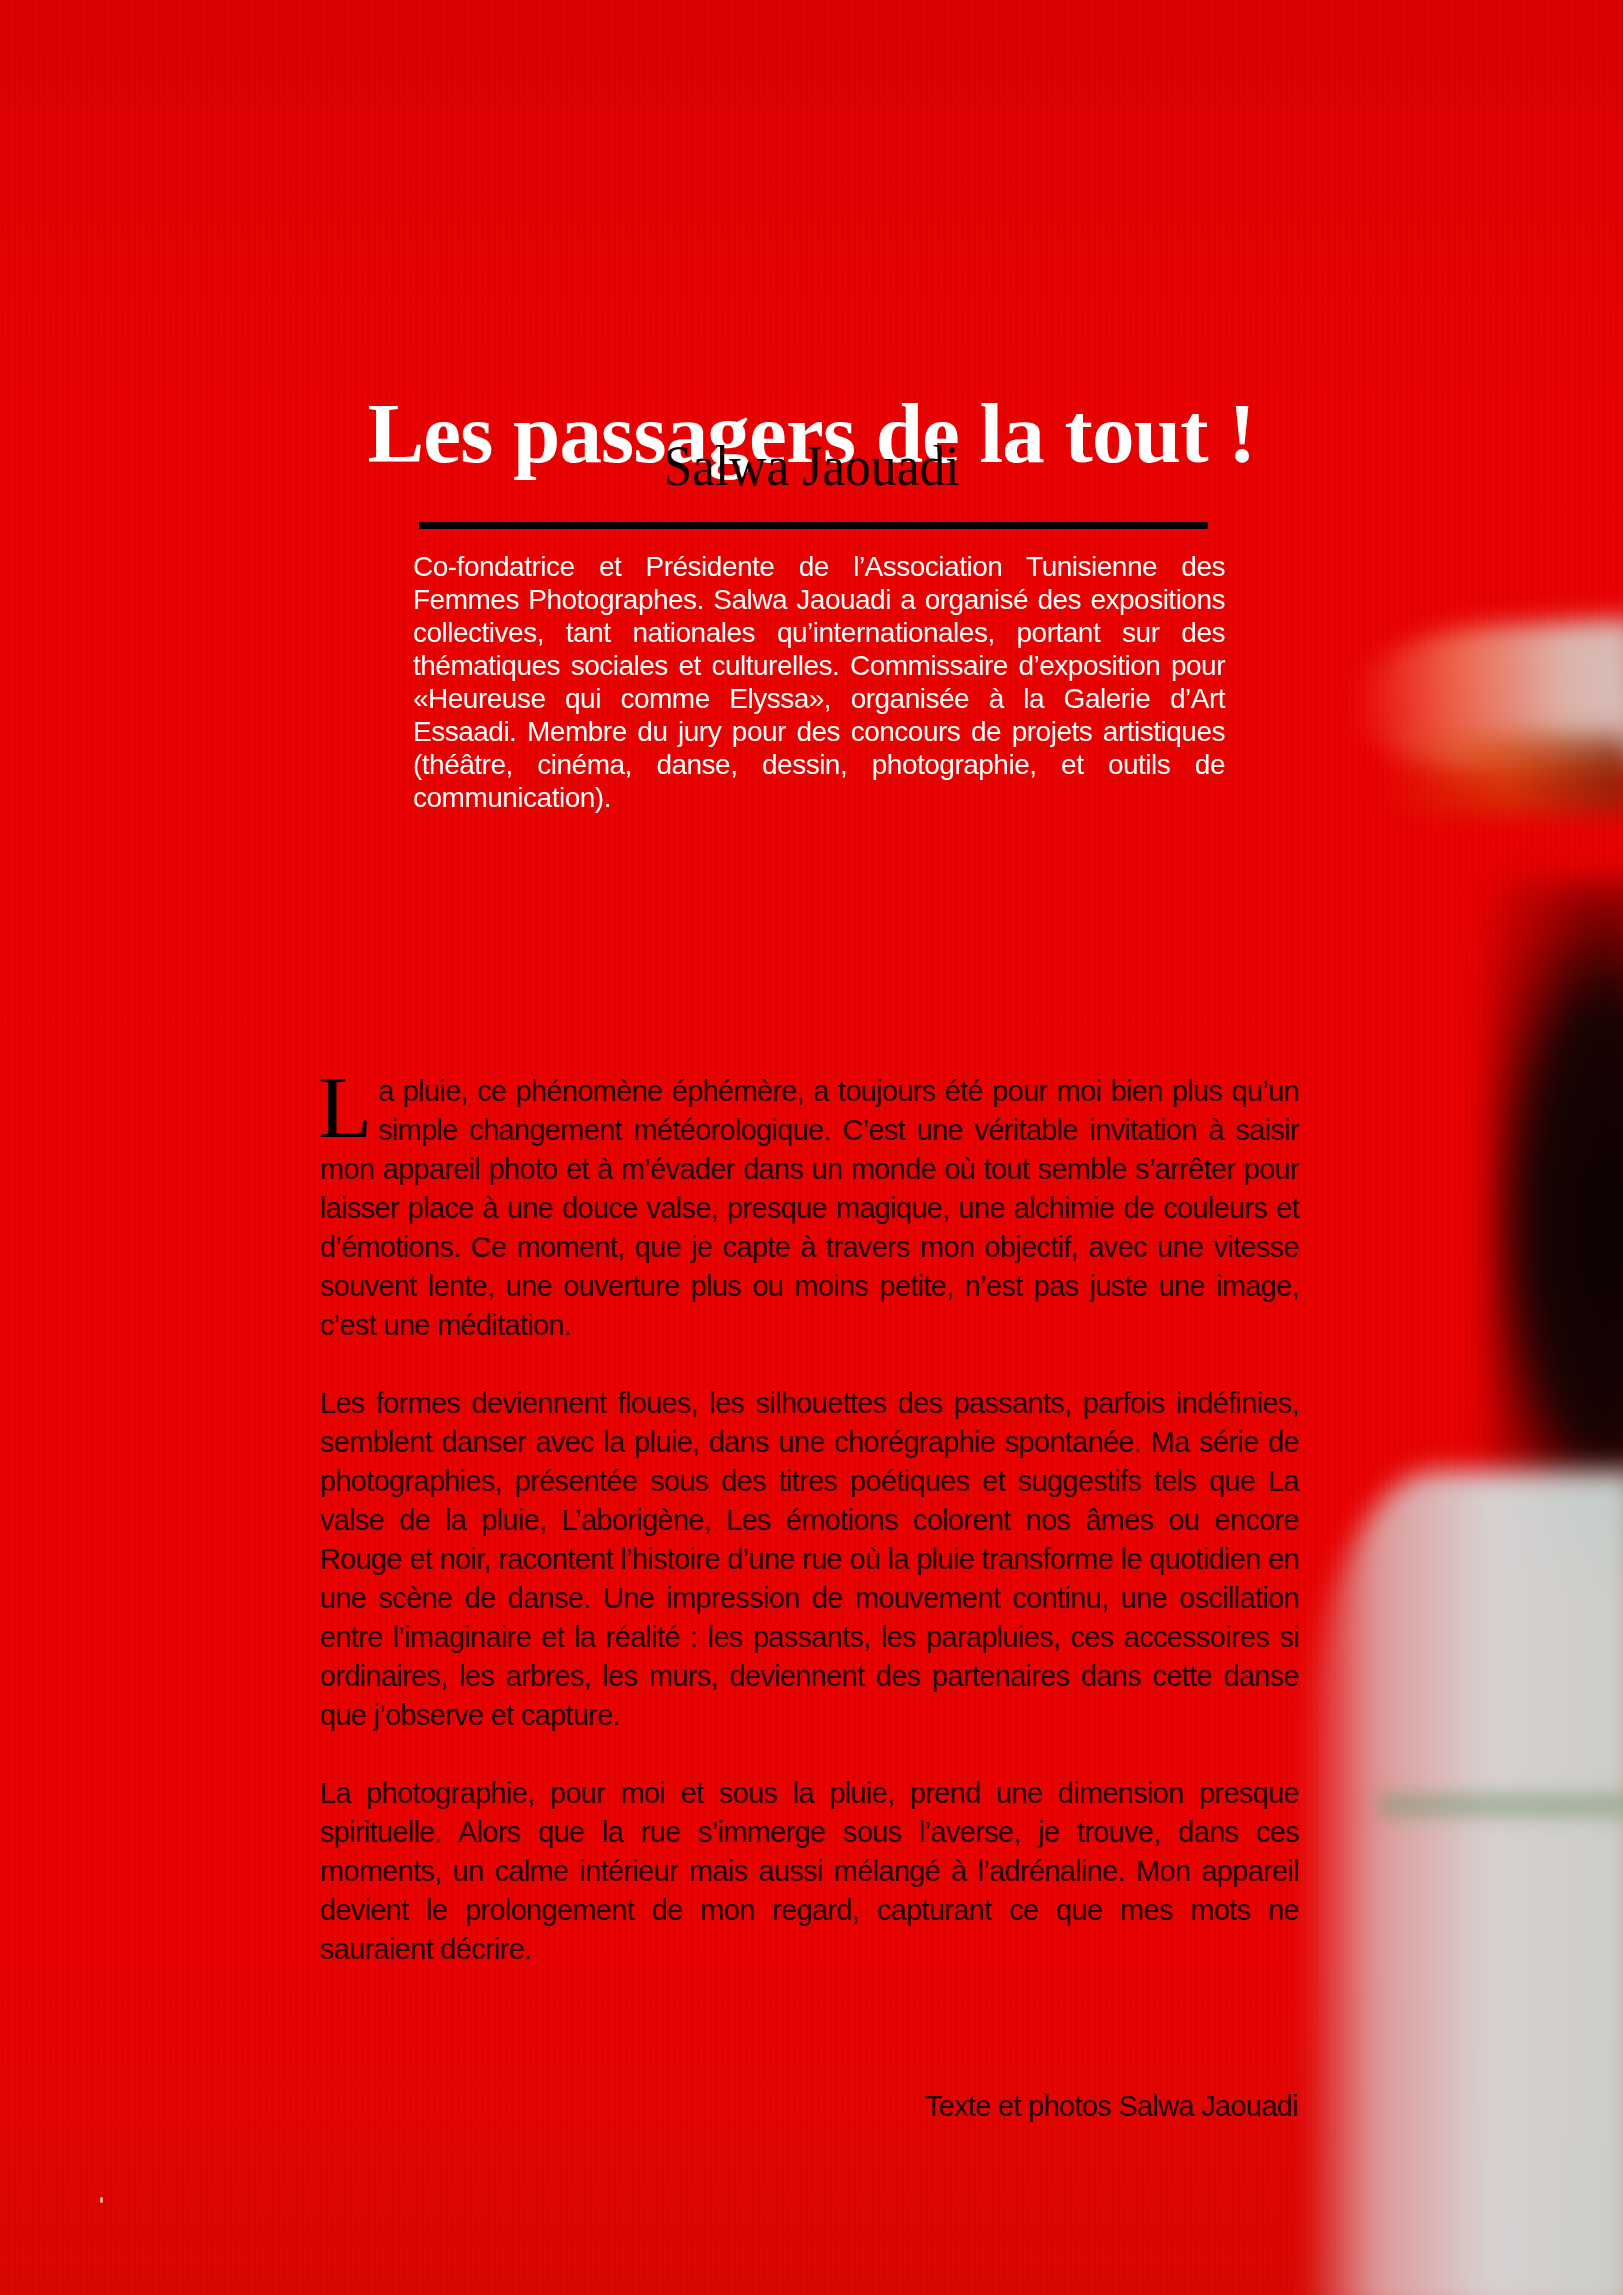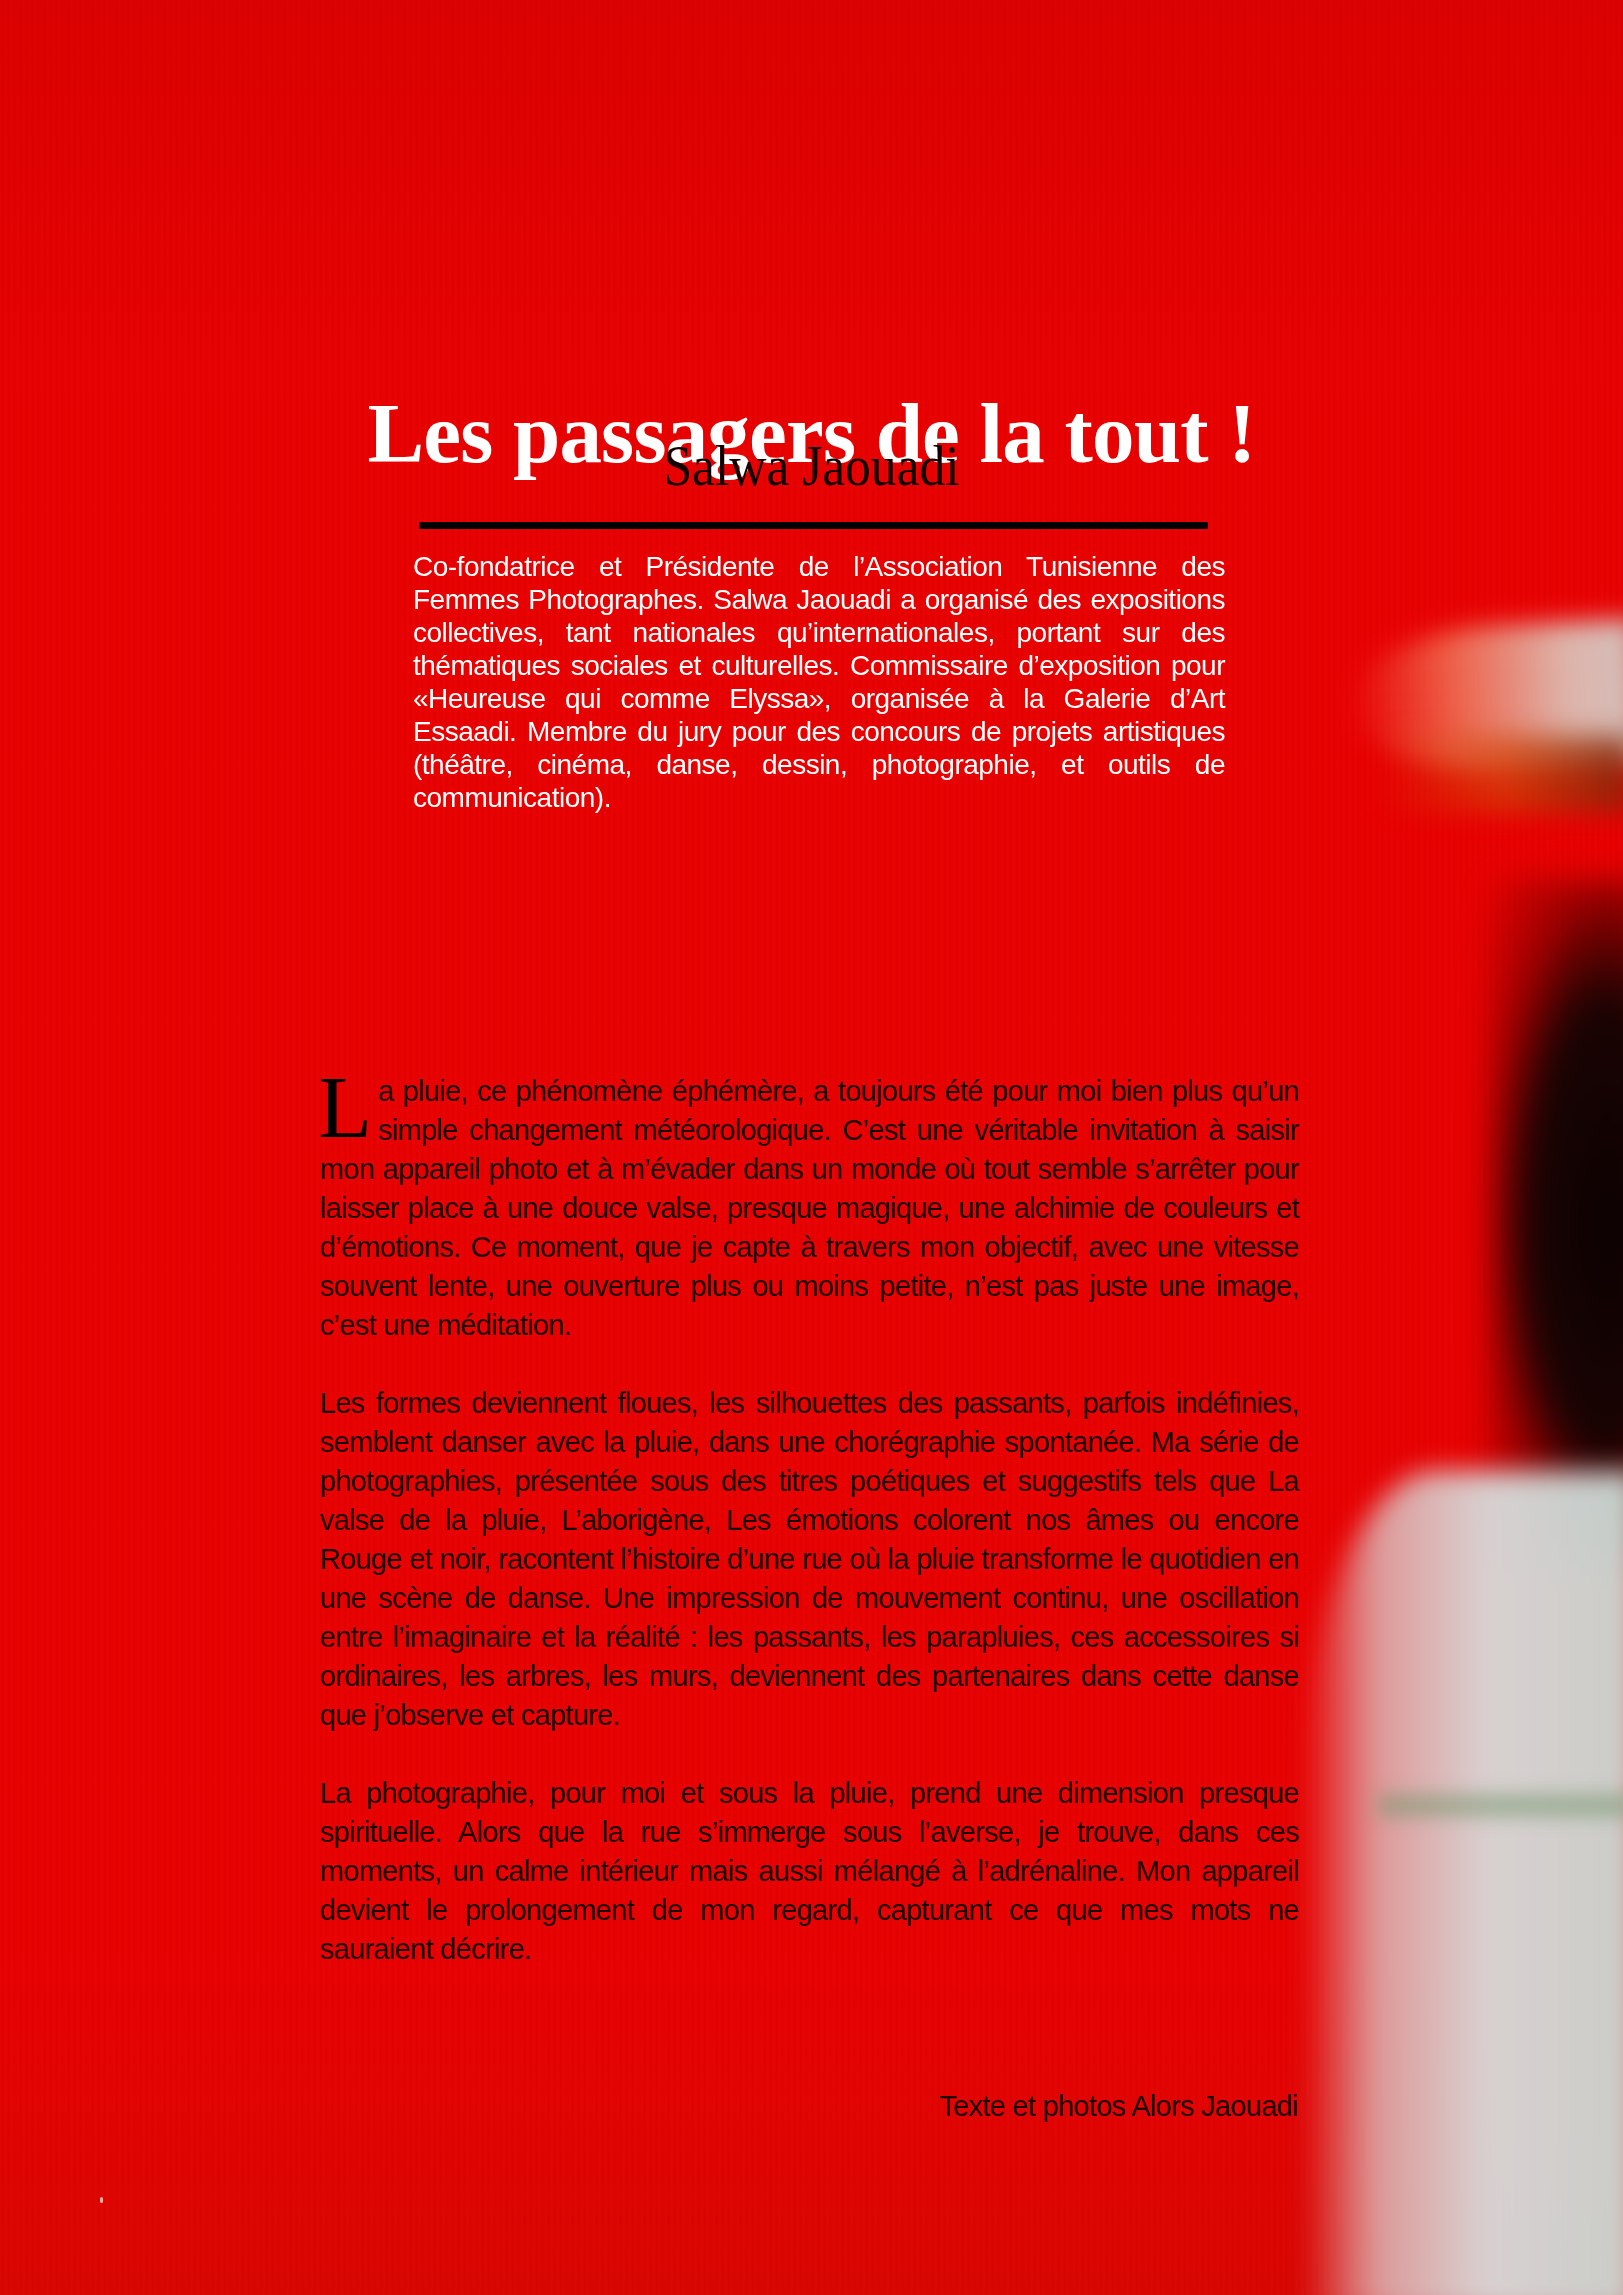--- a/index.html
+++ b/index.html
@@ -131,14 +131,14 @@
 <div class="rule"></div>
 
 <div class="bio">Co-fondatrice et Présidente de l’Association Tunisienne des Femmes Photographes. Salwa Jaouadi a organisé des expositions collectives, tant nationales qu’internationales, portant sur des thématiques sociales et culturelles. Commissaire d’exposition pour «Heureuse qui comme Elyssa», organisée à la Galerie d’Art Essaadi. Membre du jury pour des concours de projets artistiques (théâtre, cinéma, danse, dessin, photographie, et outils de communication).</div>
 
 <div class="article">
   <p><span class="dropcap">L</span><span>a pluie, ce phénomène éphémère, a toujours été pour moi bien plus qu’un simple changement météorologique. C’est une véritable invitation à saisir mon appareil photo et à m’évader dans un monde où tout semble s’arrêter pour laisser place à une douce valse, presque magique, une alchimie de couleurs et d’émotions. Ce moment, que je capte à travers mon objectif, avec une vitesse souvent lente, une ouverture plus ou moins petite, n’est pas juste une image, c’est une méditation.</span></p>
   <p>Les formes deviennent floues, les silhouettes des passants, parfois indéfinies, semblent danser avec la pluie, dans une chorégraphie spontanée. Ma série de photographies, présentée sous des titres poétiques et suggestifs tels que La valse de la pluie, L’aborigène, Les émotions colorent nos âmes ou encore Rouge et noir, racontent l’histoire d’une rue où la pluie transforme le quotidien en une scène de danse. Une impression de mouvement continu, une oscillation entre l’imaginaire et la réalité : les passants, les parapluies, ces accessoires si ordinaires, les arbres, les murs, deviennent des partenaires dans cette danse que j’observe et capture.</p>
   <p>La photographie, pour moi et sous la pluie, prend une dimension presque spirituelle. Alors que la rue s’immerge sous l’averse, je trouve, dans ces moments, un calme intérieur mais aussi mélangé à l’adrénaline. Mon appareil devient le prolongement de mon regard, capturant ce que mes mots ne sauraient décrire.</p>
 </div>
 
-<div class="signature">Texte et photos Alors Jaouadi</div>
+<div class="signature">Texte et photos Salwa Jaouadi</div>
 
 
 </body></html>

